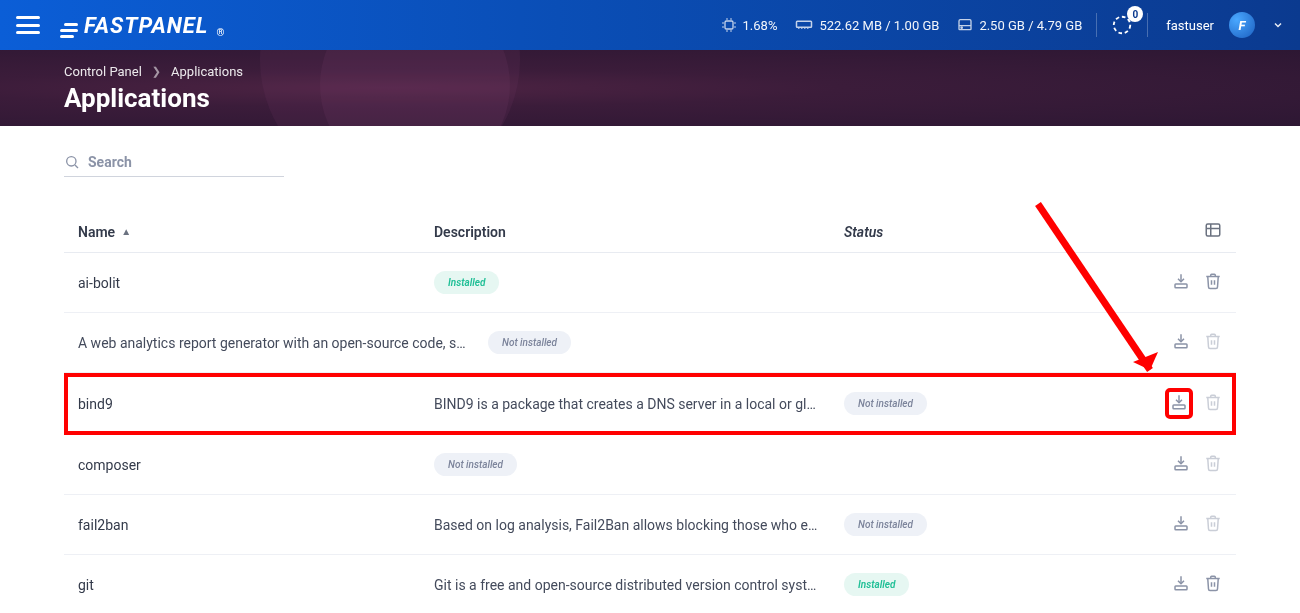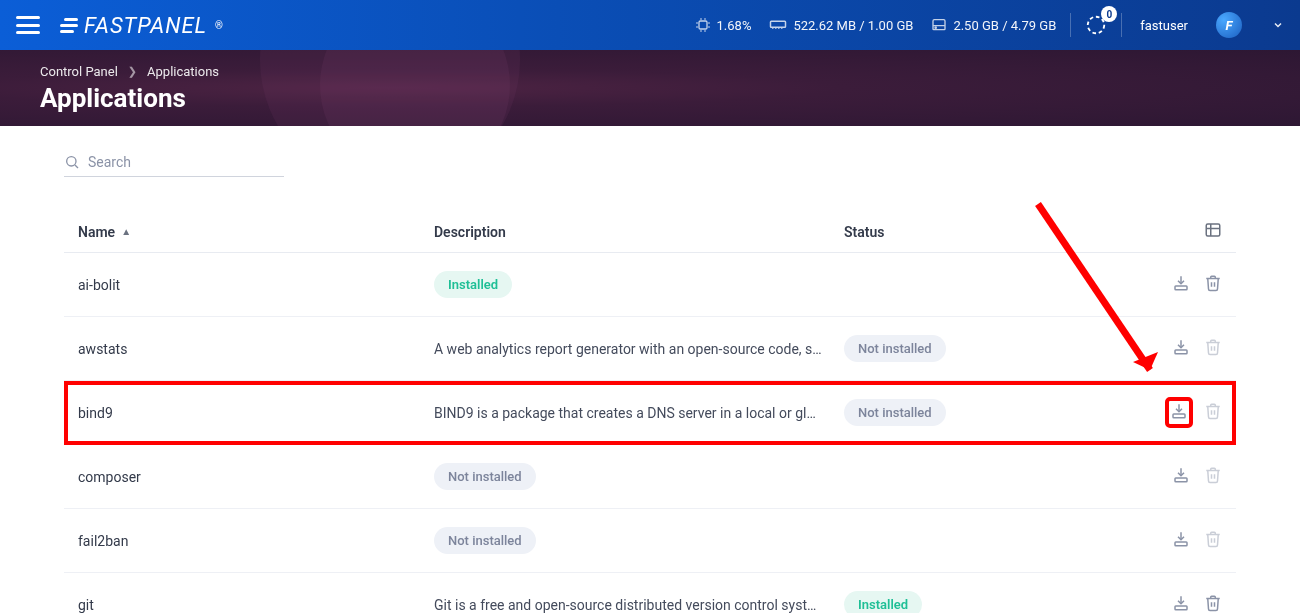--- a/index.html
+++ b/index.html
@@ -9,72 +9,72 @@
   height: 50px;
   background: linear-gradient(90deg, #0b5ed7 0%, #0a4fb8 40%, #0b3a8f 100%);
   display: flex;
   align-items: center;
   padding: 0 16px;
   color: #fff;
   font-size: 13px;
 }
 .hamburger { width: 24px; height: 18px; display: flex; flex-direction: column; justify-content: space-between; cursor: pointer; margin-right: 20px; }
 .hamburger span { height: 3px; background: #fff; border-radius: 2px; }
-.logo { font-weight: 400; font-size: 22px; font-style: italic; letter-spacing: 1px; display: flex; align-items: center; gap: 6px; }
+.logo { font-weight: 700; font-size: 22px; font-style: italic; letter-spacing: 1px; display: flex; align-items: flex-end; gap: 6px; }
 .logo-dashes { display: inline-flex; flex-direction: column; gap: 3px; }
 .logo-dashes span { height: 3px; width: 18px; background: #fff; border-radius: 2px; }
 .logo-dashes span:nth-child(1){ width:14px; margin-left:4px;}
 .logo-dashes span:nth-child(3){ width:14px;}
 .logo-r { font-size: 10px; vertical-align: top; margin-left:2px; font-style: normal;}
 .topbar-spacer { flex: 1; }
 .stat { display: flex; align-items: center; gap: 6px; margin-left: 18px; opacity: .95; }
 .stat svg { opacity: .8; }
 .divider-v { width: 1px; height: 24px; background: rgba(255,255,255,.25); margin: 0 14px; }
 .spinner-wrap { position: relative; display:flex; align-items:center;}
 .spinner-badge { position: absolute; top: -8px; right: -10px; background: #fff; color: #0b3a8f; font-size: 10px; font-weight: 700; border-radius: 10px; min-width: 16px; height: 16px; display: flex; align-items:center; justify-content:center; padding:0 3px;}
-.user-area { display:flex; align-items:center; gap:28px; margin-left:4px;}
+.user-area { display:flex; align-items:center; gap:15px; margin-left:4px;}
 .user-avatar { width: 26px; height: 26px; border-radius: 50%; background: radial-gradient(circle at 30% 30%, #4aa8ff, #1b5fc0); display:flex; align-items:center; justify-content:center; font-style:italic; font-weight:700; font-size:13px;}
 .chevron { margin-left:2px; opacity:.9;}
 
 .hero {
   height: 76px;
   background: radial-gradient(ellipse at 30% 50%, #4d2343 0%, #3b1c3a 35%, #2d1733 100%);
-  padding: 14px 40px 10px;
+  padding: 14px 64px 10px;
   color: #fff;
   position: relative;
   overflow: hidden;
 }
 .hero::before, .hero::after {
   content: ""; position: absolute; border-radius: 50%; background: rgba(120,60,110,.15);
 }
 .hero::before { width: 260px; height: 260px; left: 260px; top: -120px; }
 .hero::after { width: 190px; height: 190px; left: 320px; top: -60px; background: rgba(140,70,120,.12);}
 .breadcrumb { font-size: 13px; opacity: .9; display:flex; align-items:center; gap:10px; position:relative; z-index:1;}
 .breadcrumb .sep { opacity:.6; font-size:11px;}
 .hero h1 { font-size: 26px; font-weight: 700; margin-top: 4px; position:relative; z-index:1;}
 
 .content { padding: 28px 64px 0; }
 .search-wrap { position: relative; width: 220px; border-bottom: 1px solid #d0d4dd; padding-bottom: 6px; display:flex; align-items:center; gap:8px;}
-.search-wrap input { border: none; outline: none; font-size: 14px; color: #555; flex:1; background:transparent;}
+.search-wrap input { border: none; outline: none; font-size: 14px; color: #555; flex:1; background:transparent;font-weight:bold;}
 .search-wrap input::placeholder { color: #8b93a7; }
 .search-icon-svg { color:#8b93a7; }
 
 .table { margin-top: 34px; }
 .thead { display:flex; align-items:center; padding: 10px 14px; color:#333a4a; font-weight:600; font-size:14px; border-bottom:1px solid #e8ebf1;}
 .col-name { width: 356px; display:flex; align-items:center; gap:6px;}
 .col-desc { width: 410px; }
-.col-status { width: 160px; }
+.col-status { width: 160px; font-style: italic; }
 .col-spacer { flex:1; }
 .col-actions { width: 80px; display:flex; justify-content:flex-end; gap:14px; align-items:center;}
 .sort-arrow { font-size:10px; color:#6b7280;}
 .view-toggle { color:#6b7280; cursor:pointer;}
 
 .row { display:flex; align-items:center; padding: 18px 14px; border-bottom:1px solid #eef0f5; font-size:14px; color:#333a4a; position:relative;}
 .row .col-desc { color:#444b5c; white-space:nowrap; overflow:hidden; text-overflow:ellipsis; padding-right:20px;}
-.badge { display:inline-block; padding: 6px 14px; border-radius: 16px; font-size:13px; background:#eef1f7; color:#7c849b; font-weight:500;}
+.badge { display:inline-block; padding: 6px 14px; border-radius: 16px; font-size:10px; background:#eef1f7; color:#7c849b; font-weight:500;}
 .badge.installed { background:#e6f7f2; color:#1fbf96; font-weight:600;}
 .icon-btn { color:#8b93a7; cursor:pointer; display:flex; align-items:center;}
 .icon-btn.disabled { opacity:.45; cursor:default;}
 
 .row-highlight { outline: 4px solid #ff0000; outline-offset:-4px; }
 .action-highlight { outline: 4px solid #ff0000; padding:2px; border-radius:2px; outline-offset:-1px;}
 
 .arrow-annot {
   position:absolute; left:1018px; top:194px; z-index:5; pointer-events:none;
 }
@@ -191,21 +191,20 @@
               <span><svg width="18" height="18" viewBox="0 0 24 24" fill="none" stroke="currentColor" stroke-width="2">
                   <polyline points="3 6 5 6 21 6"></polyline>
                   <path d="M19 6l-1 14a2 2 0 0 1-2 2H8a2 2 0 0 1-2-2L5 6"></path>
                   <path d="M10 11v6M14 11v6"></path>
                   <path d="M9 6V4a1 1 0 0 1 1-1h4a1 1 0 0 1 1 1v2"></path>
                 </svg></span>
             </span>
           </div>
         </div>
         <div class="row">
-          <div class="col-name">awstats</div>
           <div class="col-desc">A web analytics report generator with an open-source code, s…</div>
           <div class="col-status"><span class="badge">Not installed</span></div>
           <div class="col-spacer"></div>
           <div class="col-actions">
             <span class="icon-btn">
               <span><svg width="18" height="18" viewBox="0 0 24 24" fill="none" stroke="currentColor" stroke-width="2">
                   <path d="M12 3v10"></path>
                   <polyline points="8 9 12 13 16 9"></polyline>
                   <rect x="4" y="16" width="16" height="5" rx="1"></rect>
                 </svg></span>
@@ -262,20 +261,21 @@
                   <polyline points="3 6 5 6 21 6"></polyline>
                   <path d="M19 6l-1 14a2 2 0 0 1-2 2H8a2 2 0 0 1-2-2L5 6"></path>
                   <path d="M10 11v6M14 11v6"></path>
                   <path d="M9 6V4a1 1 0 0 1 1-1h4a1 1 0 0 1 1 1v2"></path>
                 </svg></span>
             </span>
           </div>
         </div>
         <div class="row">
           <div class="col-name">fail2ban</div>
+          <div class="col-desc">Based on log analysis, Fail2Ban allows blocking those who e…</div>
           <div class="col-status"><span class="badge">Not installed</span></div>
           <div class="col-spacer"></div>
           <div class="col-actions">
             <span class="icon-btn">
               <span><svg width="18" height="18" viewBox="0 0 24 24" fill="none" stroke="currentColor" stroke-width="2">
                   <path d="M12 3v10"></path>
                   <polyline points="8 9 12 13 16 9"></polyline>
                   <rect x="4" y="16" width="16" height="5" rx="1"></rect>
                 </svg></span>
             </span>

